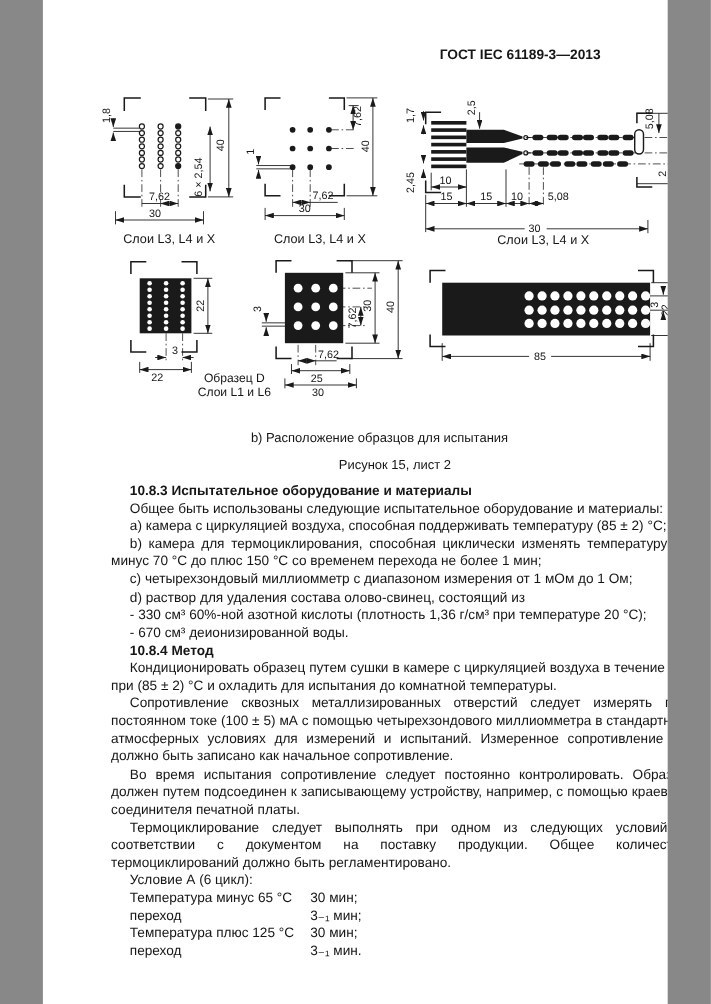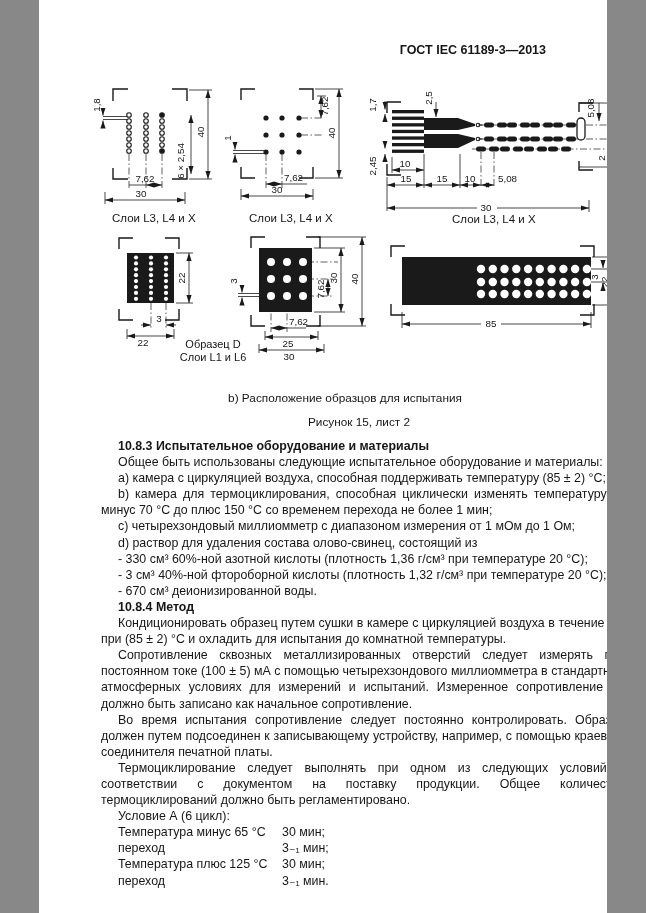--- a/index.html
+++ b/index.html
@@ -462,21 +462,20 @@
   </div>
 
   <div class="content">
     <p class="b">10.8.3 Испытательное оборудование и материалы</p>
     <p>Общее быть использованы следующие испытательное оборудование и материалы:</p>
     <p>a) камера с циркуляцией воздуха, способная поддерживать температуру (85 ± 2) °С;</p>
     <p>b) камера для термоциклирования, способная циклически изменять температуру от минус 70 °С до плюс 150 °С со временем перехода не более 1 мин;</p>
     <p>c) четырехзондовый миллиомметр с диапазоном измерения от 1 мОм до 1 Ом;</p>
     <p>d) раствор для удаления состава олово-свинец, состоящий из</p>
     <p>- 330 см³ 60%-ной азотной кислоты (плотность 1,36 г/см³ при температуре 20 °С);</p>
-    <p>- 3 см³ 40%-ной фтороборной кислоты (плотность 1,32 г/см³ при температуре 20 °С);</p>
     <p>- 670 см³ деионизированной воды.</p>
     <p class="b">10.8.4 Метод</p>
     <p>Кондиционировать образец путем сушки в камере с циркуляцией воздуха в течение 1 ч при (85 ± 2) °С и охладить для испытания до комнатной температуры.</p>
     <p>Сопротивление сквозных металлизированных отверстий следует измерять при постоянном токе (100 ± 5) мА с помощью четырехзондового миллиомметра в стандартных атмосферных условиях для измерений и испытаний. Измеренное сопротивление R₀ должно быть записано как начальное сопротивление.</p>
     <p>Во время испытания сопротивление следует постоянно контролировать. Образец должен путем подсоединен к записывающему устройству, например, с помощью краевого соединителя печатной платы.</p>
     <p>Термоциклирование следует выполнять при одном из следующих условий в соответствии с документом на поставку продукции. Общее количество термоциклирований должно быть регламентировано.</p>
     <p>Условие А (6 цикл):</p>
     <div class="cond-row">
       <span class="cond-label">Температура минус 65 °С</span>
       <span>30 мин;</span>

